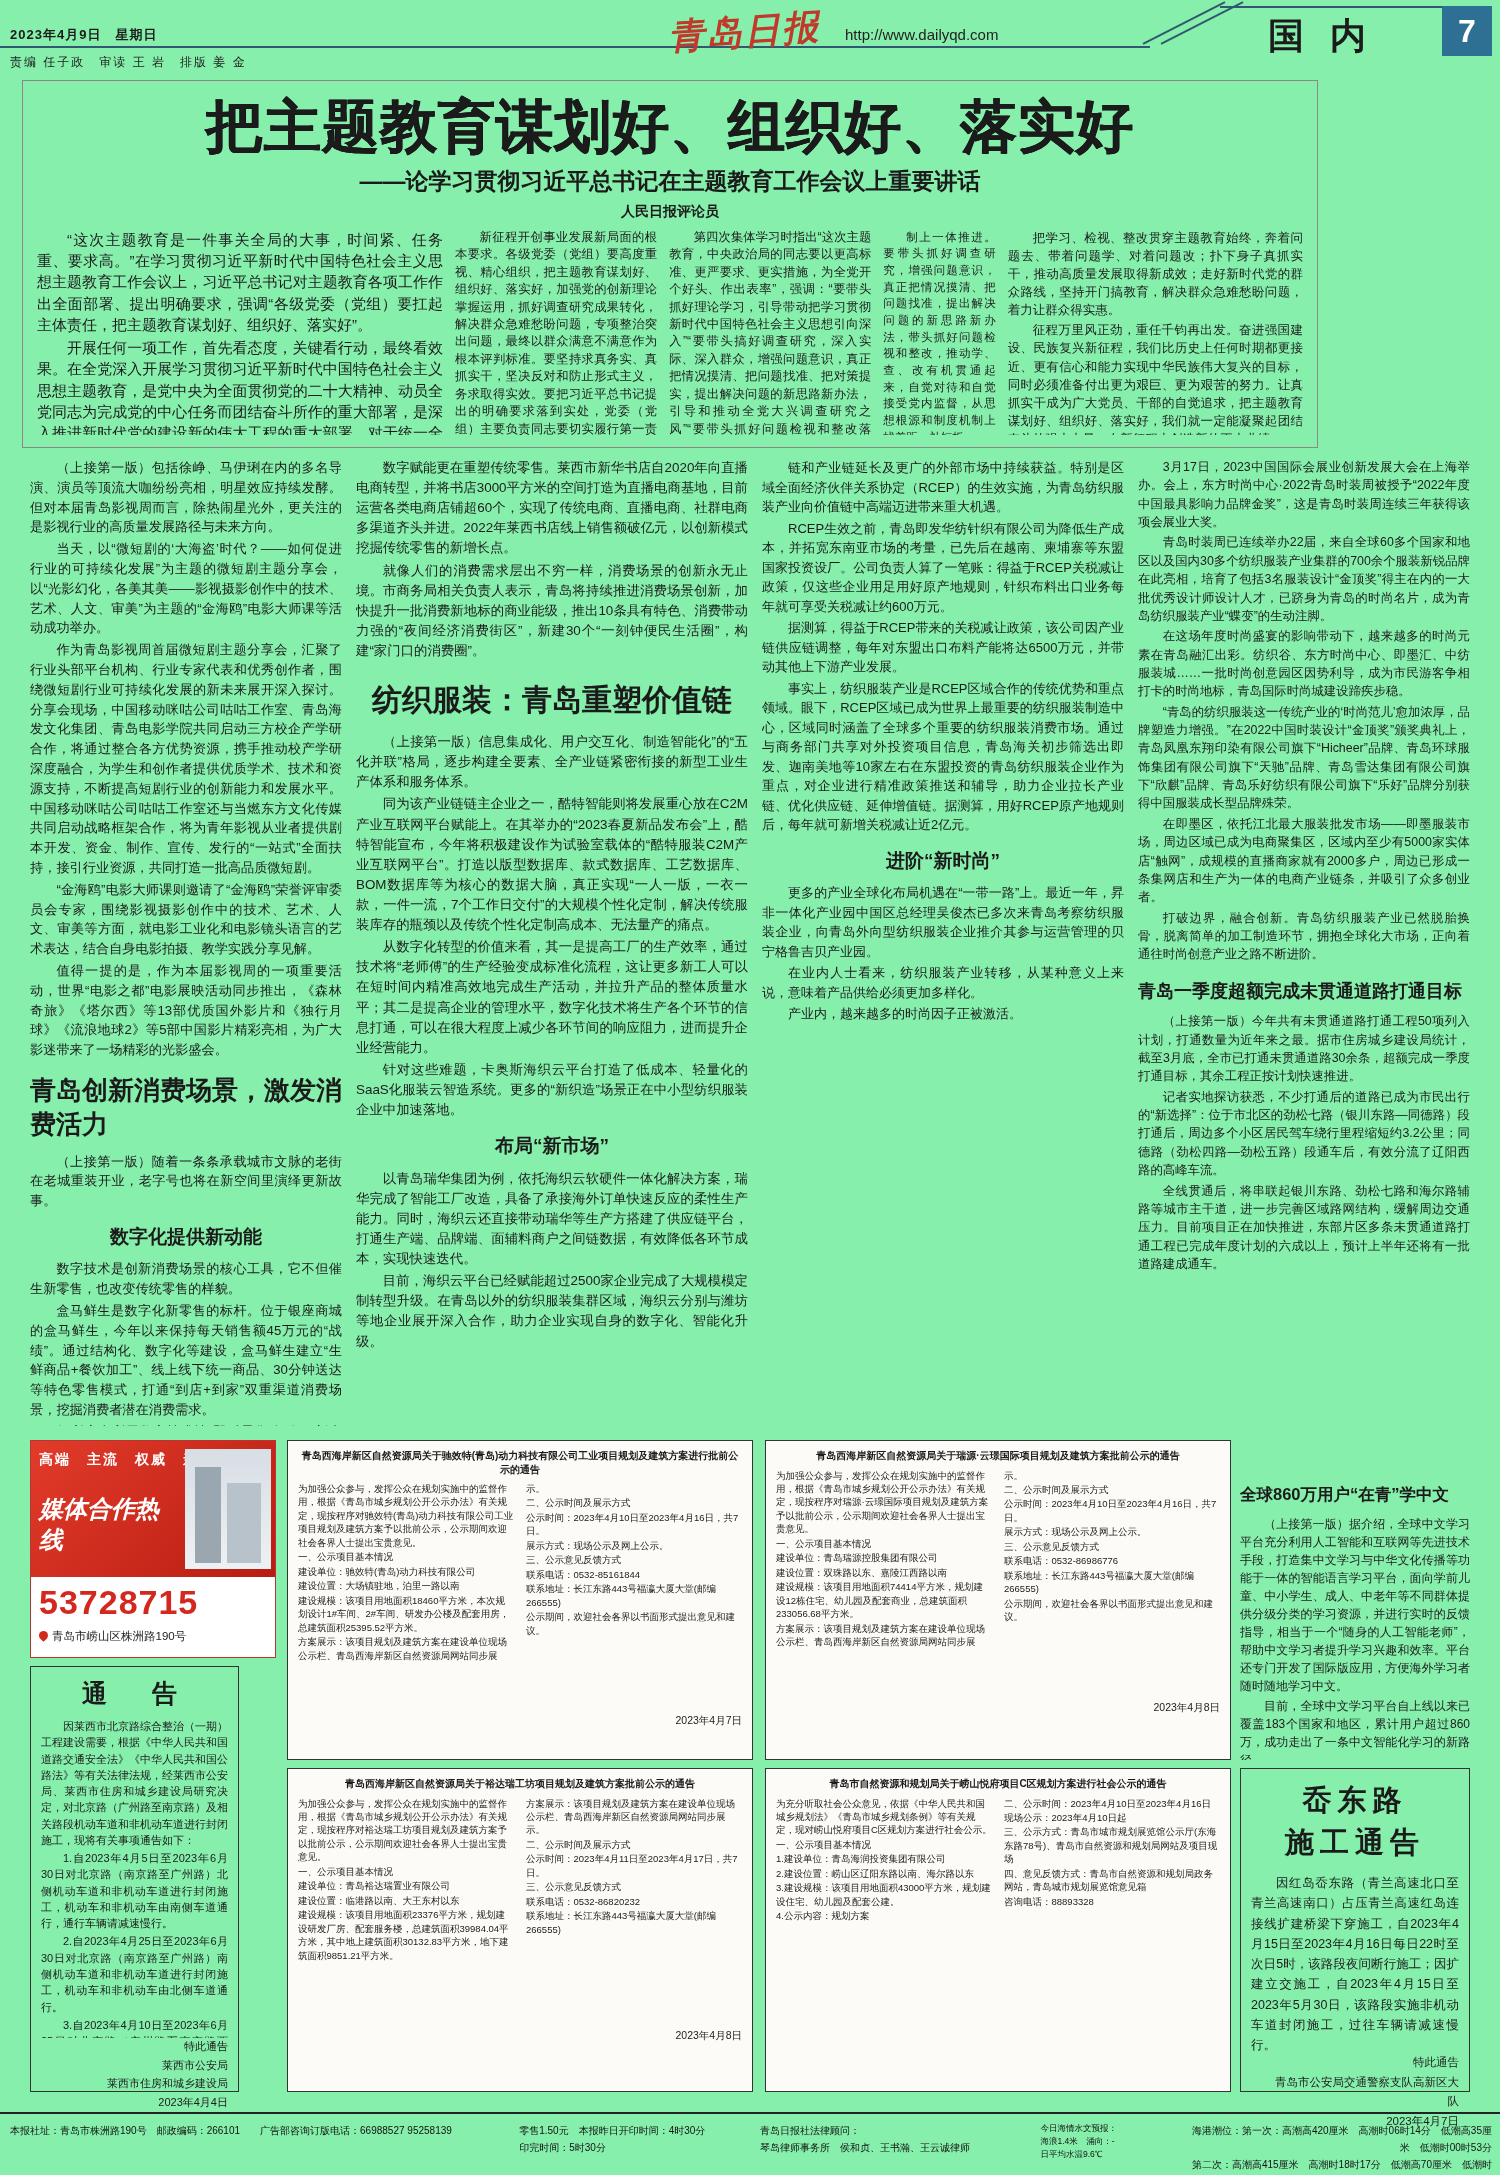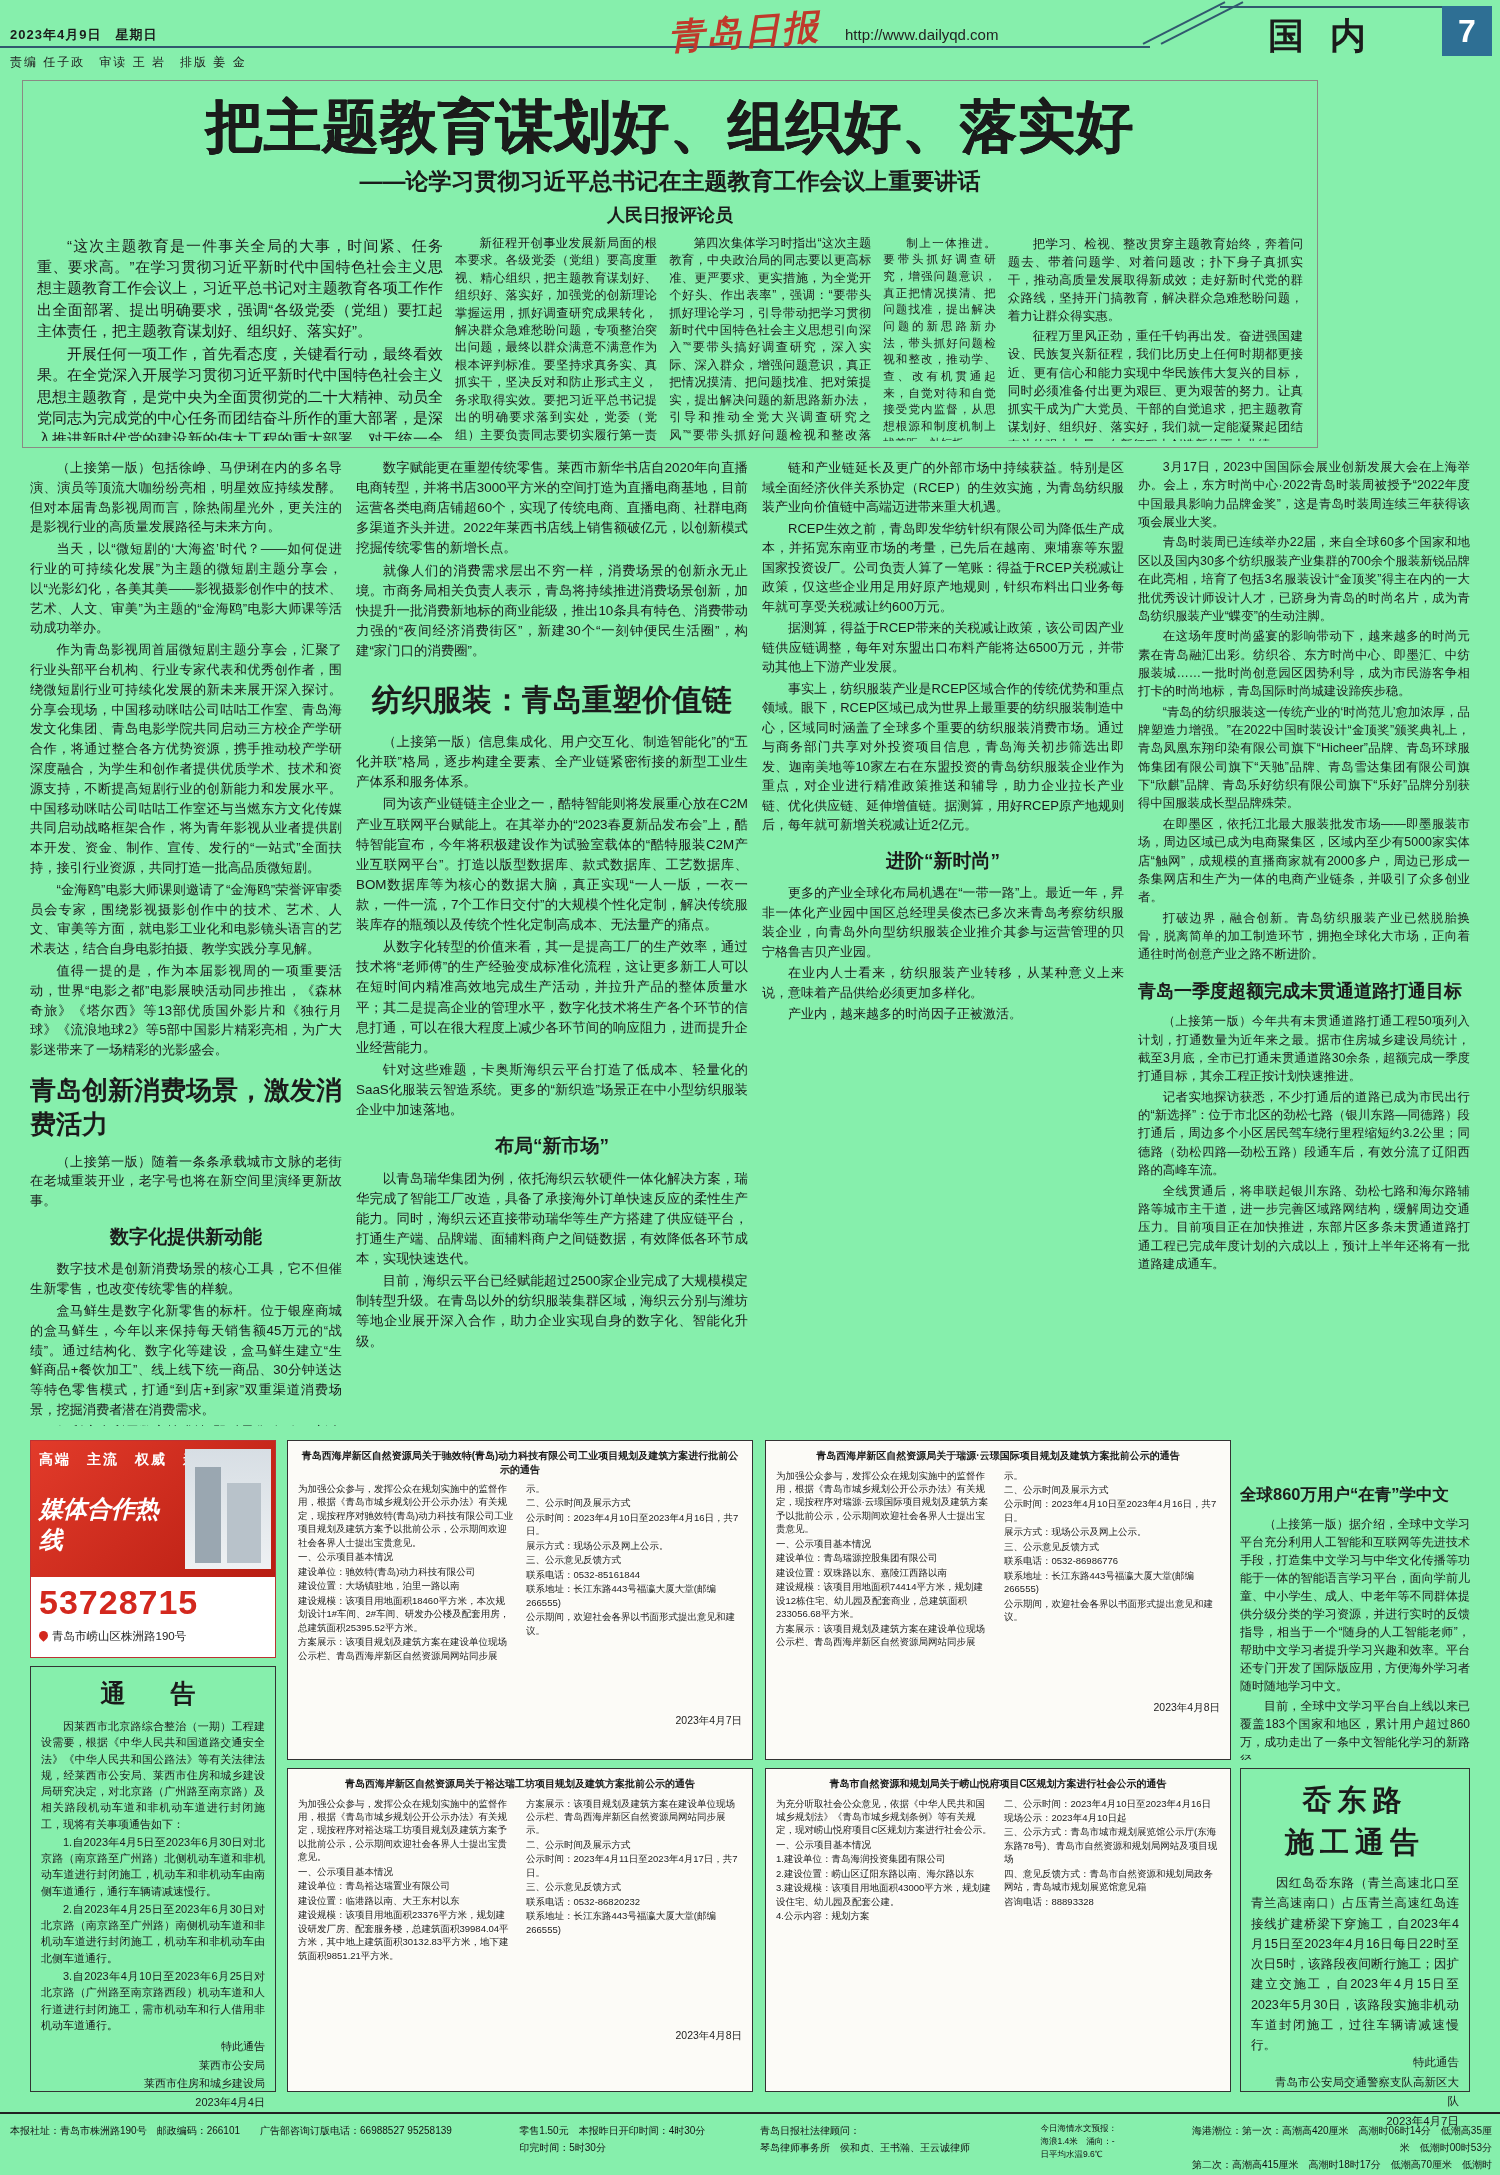--- a/index.html
+++ b/index.html
@@ -20,21 +20,21 @@
   .hdr-url{left:845px;top:26px;font-size:15px;color:#222;}
   .hdr-section{left:1268px;top:12px;font-size:36px;font-weight:900;letter-spacing:26px;
                font-family:"Liberation Serif",serif;}
   .hdr-pagebox{left:1442px;top:6px;width:50px;height:50px;background:#2e6f94;color:#fff;
                font-size:32px;font-weight:900;text-align:center;line-height:50px;}
   
   .lead-box{left:22px;top:80px;width:1296px;height:368px;border:1px solid #8a8a84;box-sizing:border-box;padding:10px 14px;}
   .lead-title{text-align:center;font-size:57px;font-weight:900;letter-spacing:1px;line-height:1.1;
               text-shadow:0.6px 0 0 #111,-0.6px 0 0 #111;margin:4px 0 8px;}
   .lead-sub{text-align:center;font-size:23px;font-weight:600;margin:2px 0 6px;}
-  .lead-by{text-align:center;font-size:18px;font-weight:bold;margin-bottom:8px;}
+  .lead-by{text-align:center;font-size:14px;font-weight:bold;margin-bottom:8px;}
   .lead-cols{display:flex;gap:12px;height:206px;overflow:hidden;}
   .lcA{width:462px;font-size:15px;line-height:1.42;}
   .lcB,.lcC{width:230px;font-size:12.3px;line-height:1.42;}
   .lcD{width:128px;font-size:11.5px;line-height:1.45;}
   .lcE{width:336px;font-size:12.5px;line-height:1.45;}
   
   .col{position:absolute;top:458px;height:968px;}
   .c1{left:30px;width:312px;font-size:13.2px;line-height:1.5;}
   .c2{left:356px;width:392px;font-size:13.4px;line-height:1.5;}
   .c3{left:762px;width:362px;font-size:13px;line-height:1.5;}
@@ -51,21 +51,21 @@
   .ad-top{position:absolute;left:0;top:0;width:100%;height:136px;background:linear-gradient(135deg,#e23b2a,#b81d12);}
   .ad-photo{position:absolute;right:4px;top:8px;width:86px;height:120px;background:linear-gradient(#d7dee4,#eef1f3);}
   .ad-photo:before{content:"";position:absolute;left:10px;top:18px;width:26px;height:96px;background:#9aa7b1;}
   .ad-photo:after{content:"";position:absolute;left:42px;top:34px;width:34px;height:80px;background:#b8c2ca;}
   .ad-slogan{position:absolute;left:8px;top:10px;color:#fff;font-size:14px;font-weight:bold;letter-spacing:2px;}
   .ad-hot{position:absolute;left:8px;top:52px;color:#fff;font-size:24px;font-weight:900;font-style:italic;line-height:1.3;width:130px;}
   .ad-phone{position:absolute;left:8px;top:142px;color:#d3281e;font-size:34px;font-weight:900;letter-spacing:1px;}
   .ad-addr{position:absolute;left:8px;top:188px;font-size:11.5px;color:#222;}
   .pin{display:inline-block;width:9px;height:9px;background:#d3281e;border-radius:50% 50% 50% 0;transform:rotate(-45deg);margin-right:4px;}
   
-  .laixi{left:30px;top:1666px;width:246px;height:426px;border:1px solid #333;box-sizing:border-box;padding:8px 10px;}
+  .laixi{left:30px;top:1666px;width:209px;height:426px;border:1px solid #333;box-sizing:border-box;padding:8px 10px;}
   .laixi-title{text-align:center;font-size:25px;font-weight:900;letter-spacing:10px;margin:2px 0 8px;text-indent:0;}
   .laixi-body{font-size:11px;line-height:1.48;height:320px;overflow:hidden;}
   .sign{font-size:11px;text-align:right;line-height:1.5;}
   .notice{position:absolute;width:466px;border:1px solid #333;box-sizing:border-box;padding:6px 10px;background:#fcfbf7;}
   .n1{left:287px;top:1440px;height:320px;} .n2{left:765px;top:1440px;height:320px;}
   .n3{left:287px;top:1768px;height:324px;} .n4{left:765px;top:1768px;height:324px;}
   .notice-title{text-align:center;font-size:10px;font-weight:900;line-height:1.35;margin:2px 0 6px;text-indent:0;}
   .notice-body{font-size:9.5px;line-height:1.42;column-count:2;column-gap:12px;height:228px;overflow:hidden;}
   .notice-body p{text-indent:0;margin:0 0 1px;}
   .notice-date{text-align:right;font-size:10.5px;margin-top:4px;}

